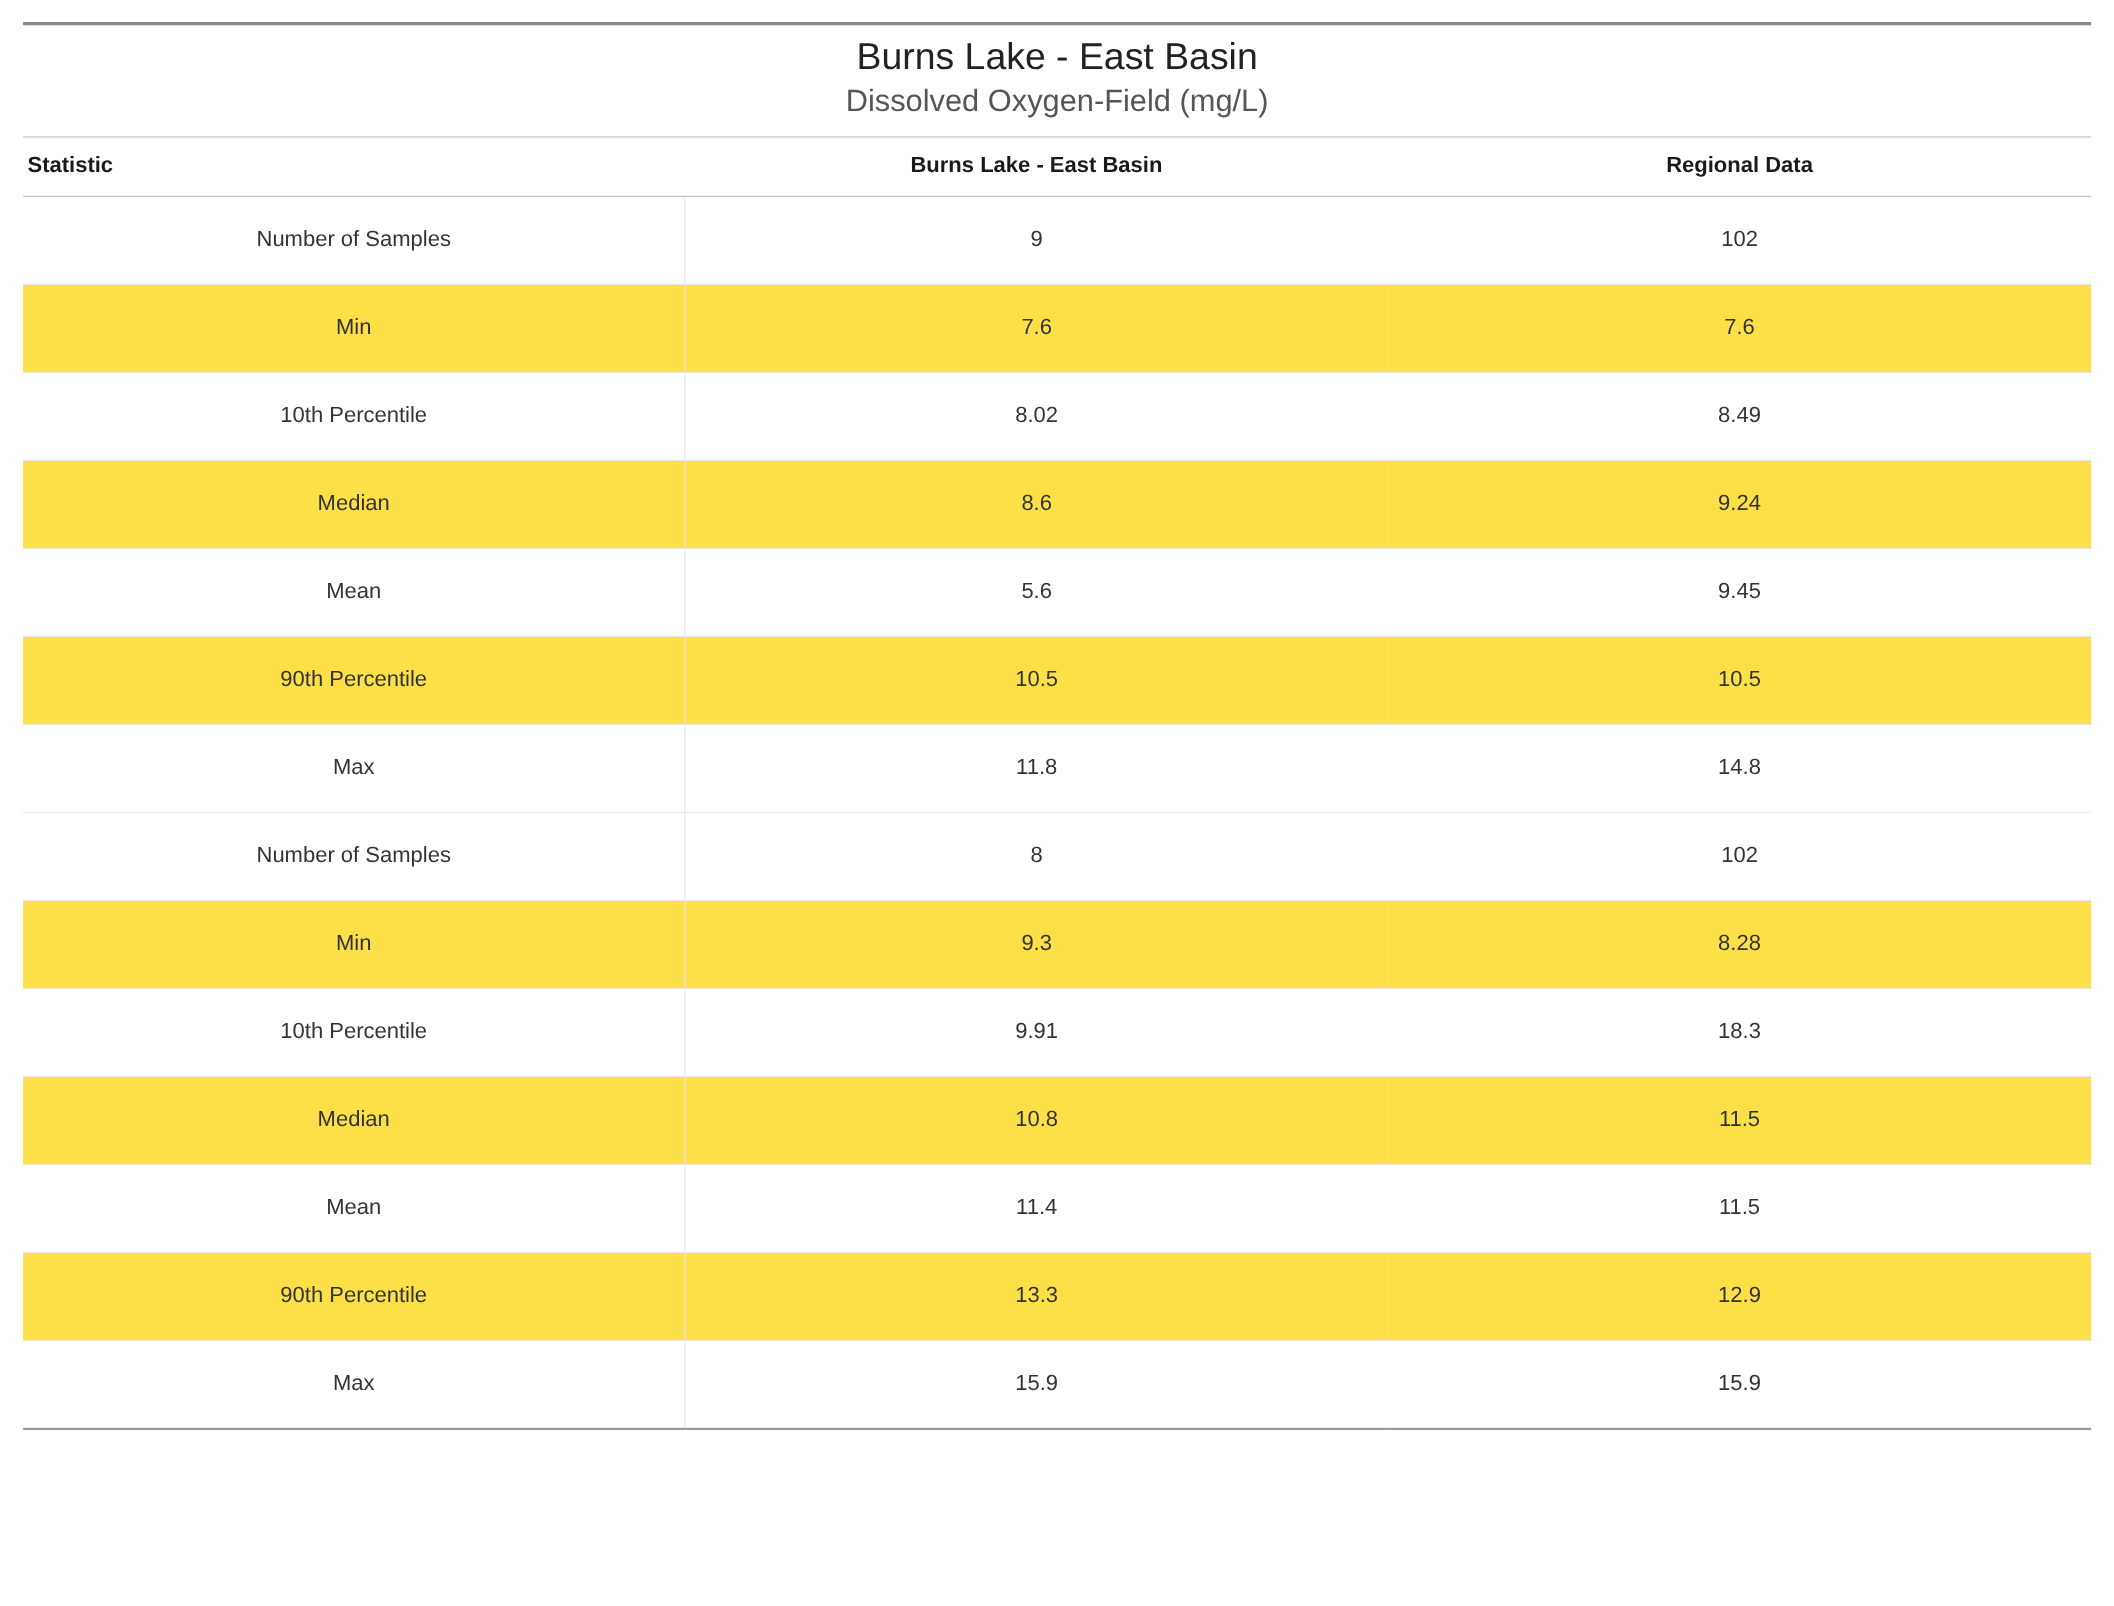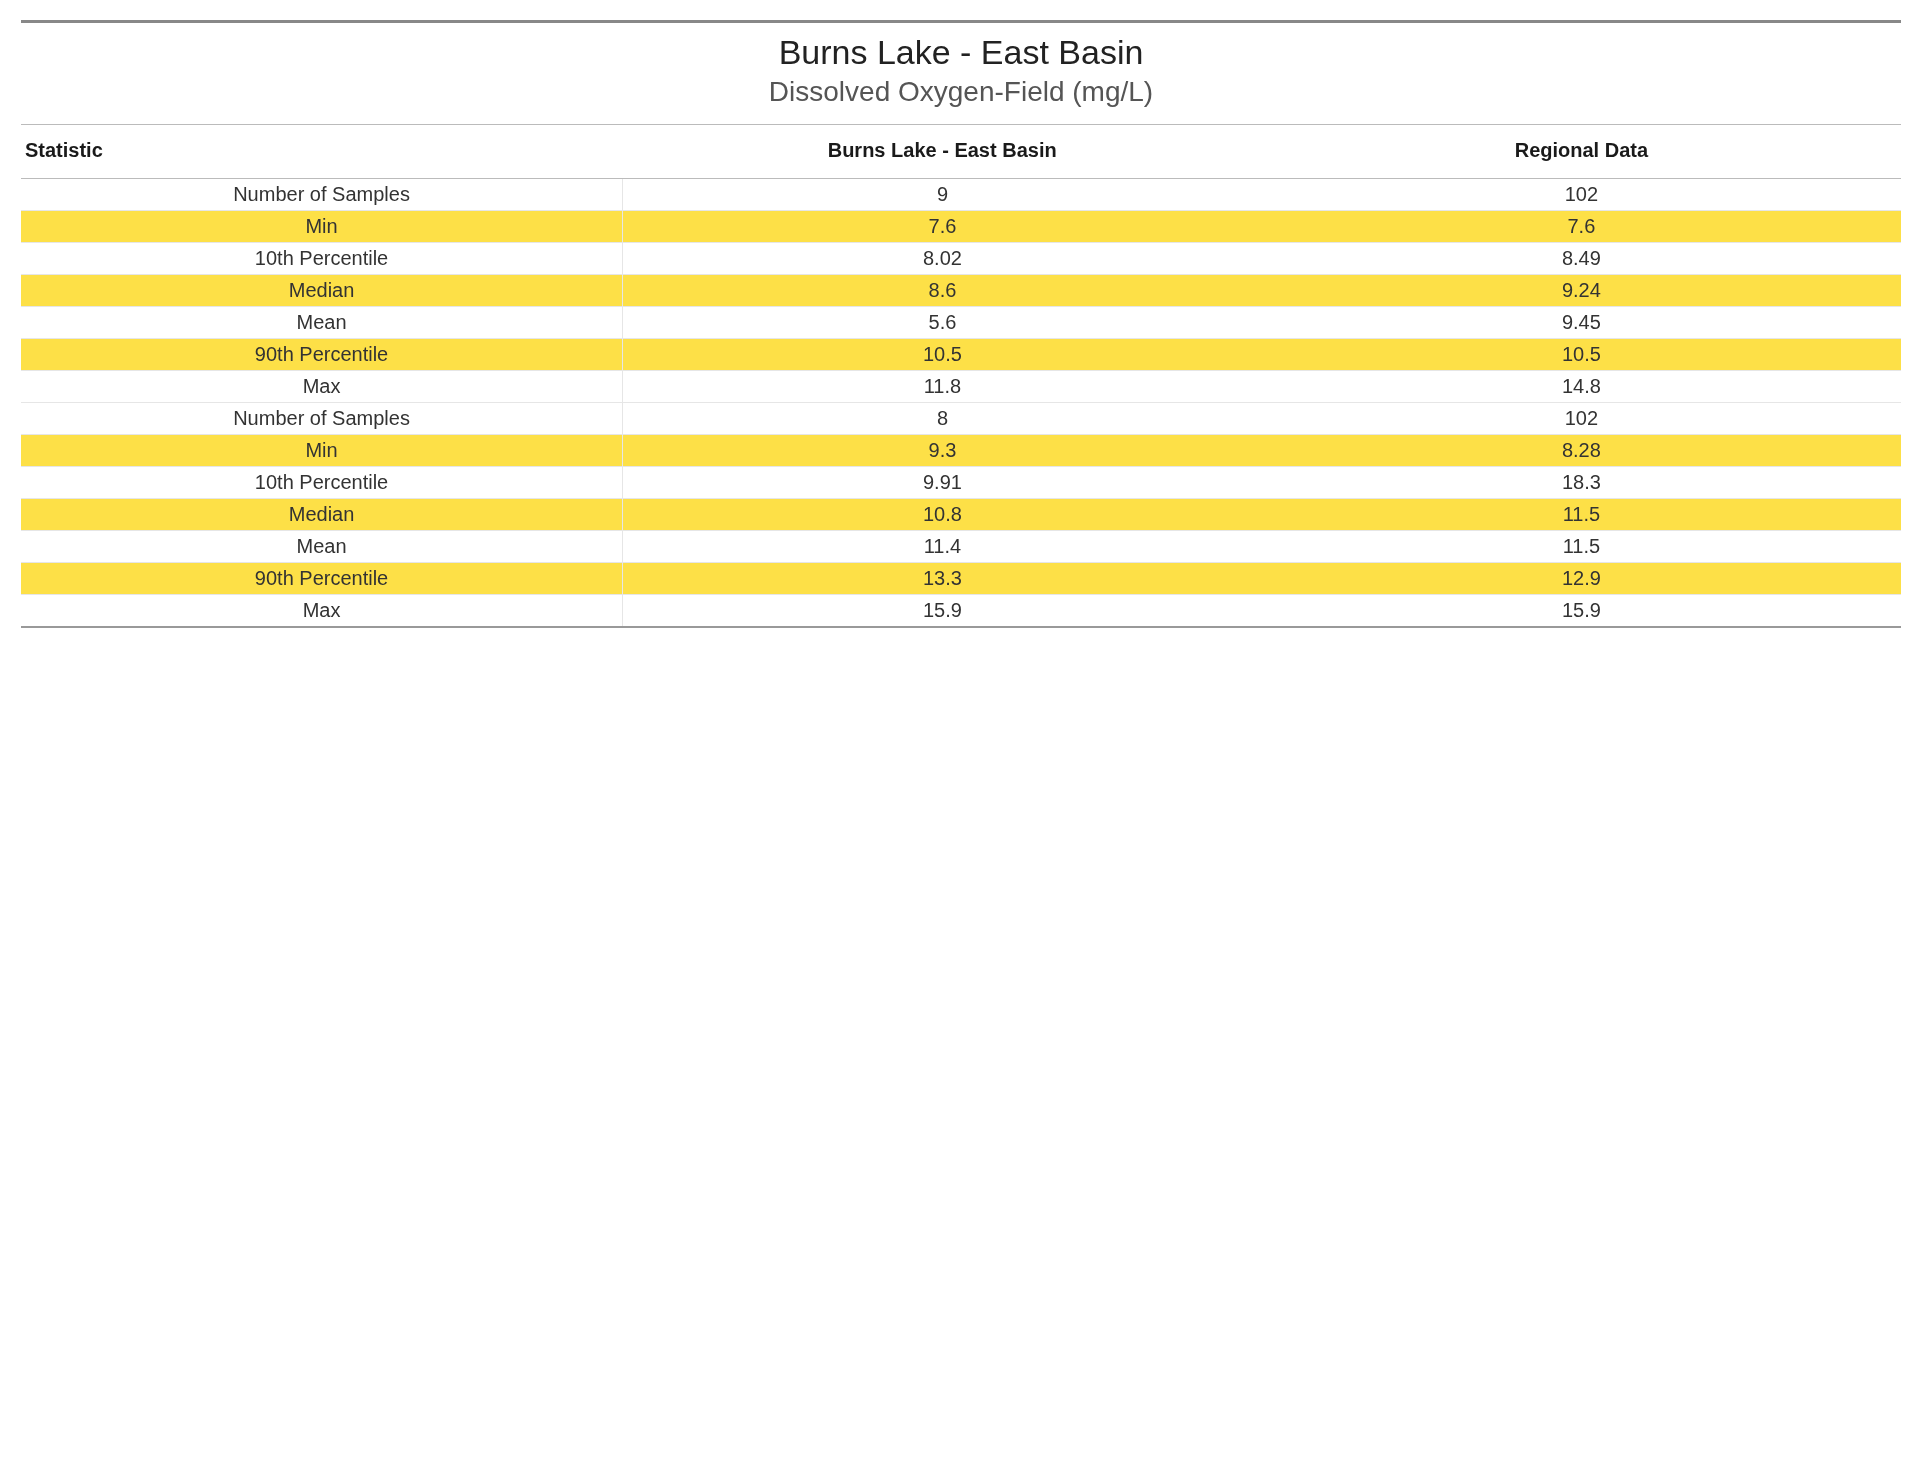--- a/index.html
+++ b/index.html
@@ -55,21 +55,21 @@
   tr.section td {
     background: #e4e4e4;
     font-weight: 700;
     color: #1a1a1a;
     padding: 16px 12px;
     border-top: 1px solid #ccc;
     border-bottom: 1px solid #ccc;
   }
   tbody tr.data td {
     text-align: center;
-    padding: 4px 8px;
+    padding: 28px 8px;
     color: #333;
     font-weight: 400;
     border-bottom: 1px solid #e6e6e6;
   }
   tbody tr.data td.stat-cell {
     border-right: 1px solid #e6e6e6;
   }
   tbody tr.data.alt td {
     background: #fde047;
   }

